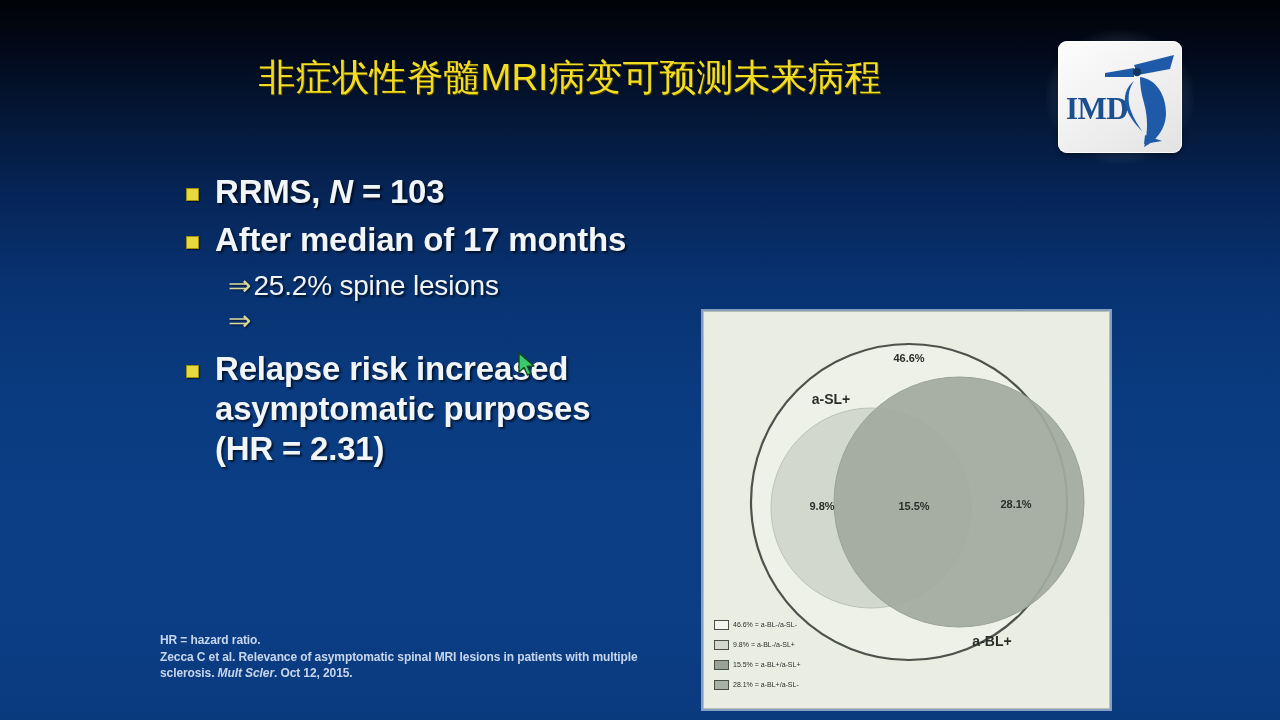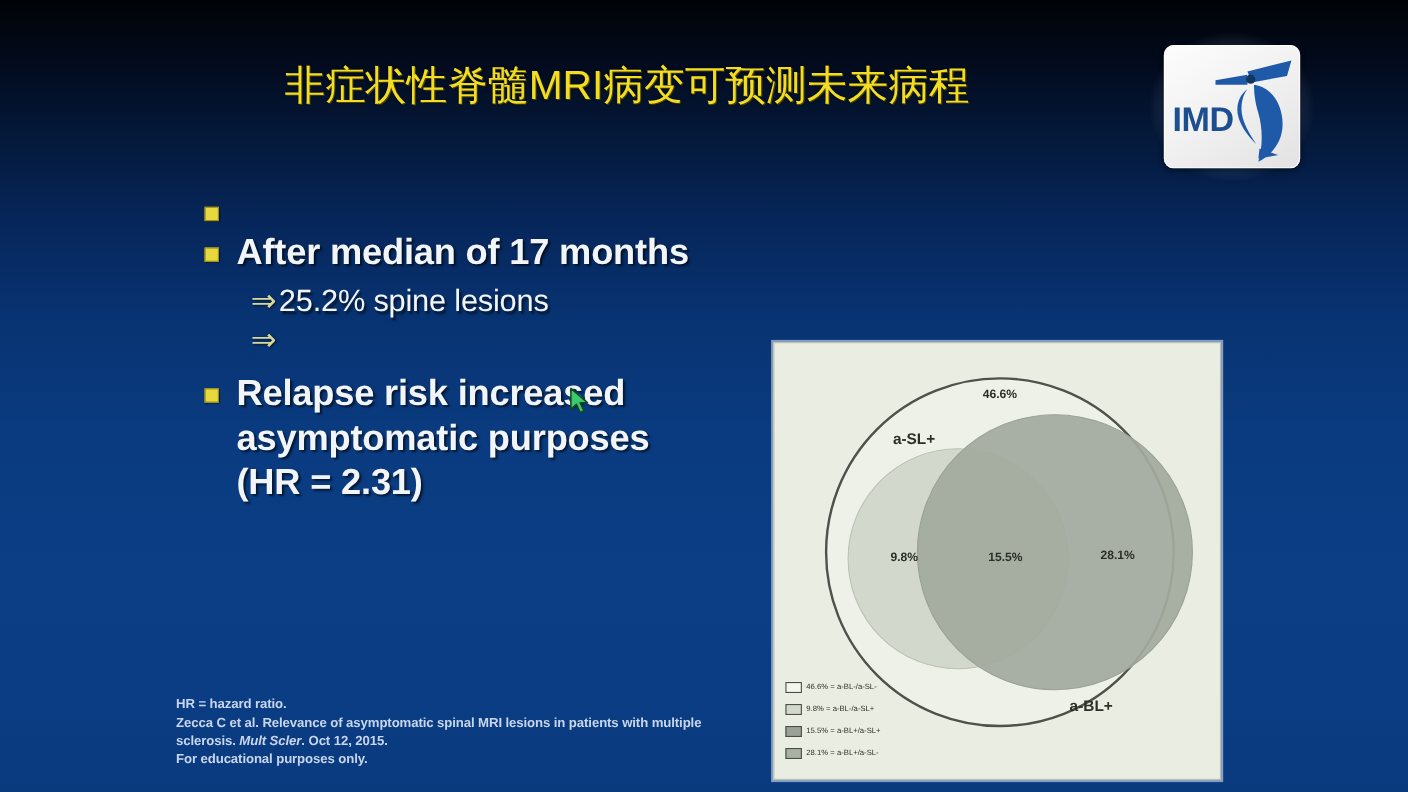--- a/index.html
+++ b/index.html
@@ -59,21 +59,21 @@
     width: 124px;
     height: 112px;
     background: linear-gradient(145deg,#fdfdfd 0%,#f2f2f2 45%,#e2e2e2 100%);
     border-radius: 9px;
     box-shadow: 0 2px 5px rgba(0,0,0,.45), inset 0 0 0 1px rgba(255,255,255,.8);
     overflow: hidden;
   }
   .logo-text {
     position: absolute;
     left: 8px; bottom: 26px;
-    font-family: Liberation Sans, sans-serif;
+    font-family: Liberation Serif, serif;
     font-size: 31px;
     font-weight: bold;
     color: #1c4f8f;
     letter-spacing: -0.5px;
   }
   .logo-bird { position: absolute; right: 4px; top: 6px; }
 
   
   .bullets {
     position: absolute;
@@ -227,20 +227,21 @@
           </g>
         </svg>
       </span>
     </div>
   </div>
 
   <div class="bullets">
 
     <div class="blt">
       <span class="sq"></span>
+      <span class="txt"><span>RRMS, </span><i>N</i><span> = 103</span></span>
     </div>
 
     <div class="blt">
       <span class="sq"></span>
       <span class="txt">After median of 17 months</span>
     </div>
 
     <div class="sub">
       <span class="arw">⇒</span>
       <span class="txt">25.2% spine lesions</span>
@@ -295,21 +296,20 @@
         <div class="legend-row">
           <span class="sw" style="background: rgb(169, 176, 164);"></span>
           <span>28.1% = a-BL+/a-SL-</span>
         </div>
       </div>
   </div>
 
   <div class="footnote">
     <div>HR = hazard ratio.</div>
     <div><span>Zecca C et al. Relevance of asymptomatic spinal MRI lesions in patients with</span> <span>multiple sclerosis. </span><i>Mult Scler</i><span>. Oct 12, 2015.</span></div>
-    <div>For educational purposes only.</div>
   </div>
 
 
   <span class="cursor">
     <svg width="20" height="26" viewBox="0 0 20 26">
       <path d="M2 1 L2 20 L7 15.5 L10.5 23 L13.8 21.4 L10.4 14.2 L17 14 Z" fill="#3ec86e" stroke="#10491f" stroke-width="1.4" stroke-linejoin="round"></path>
     </svg>
   </span>
 
 </div>

